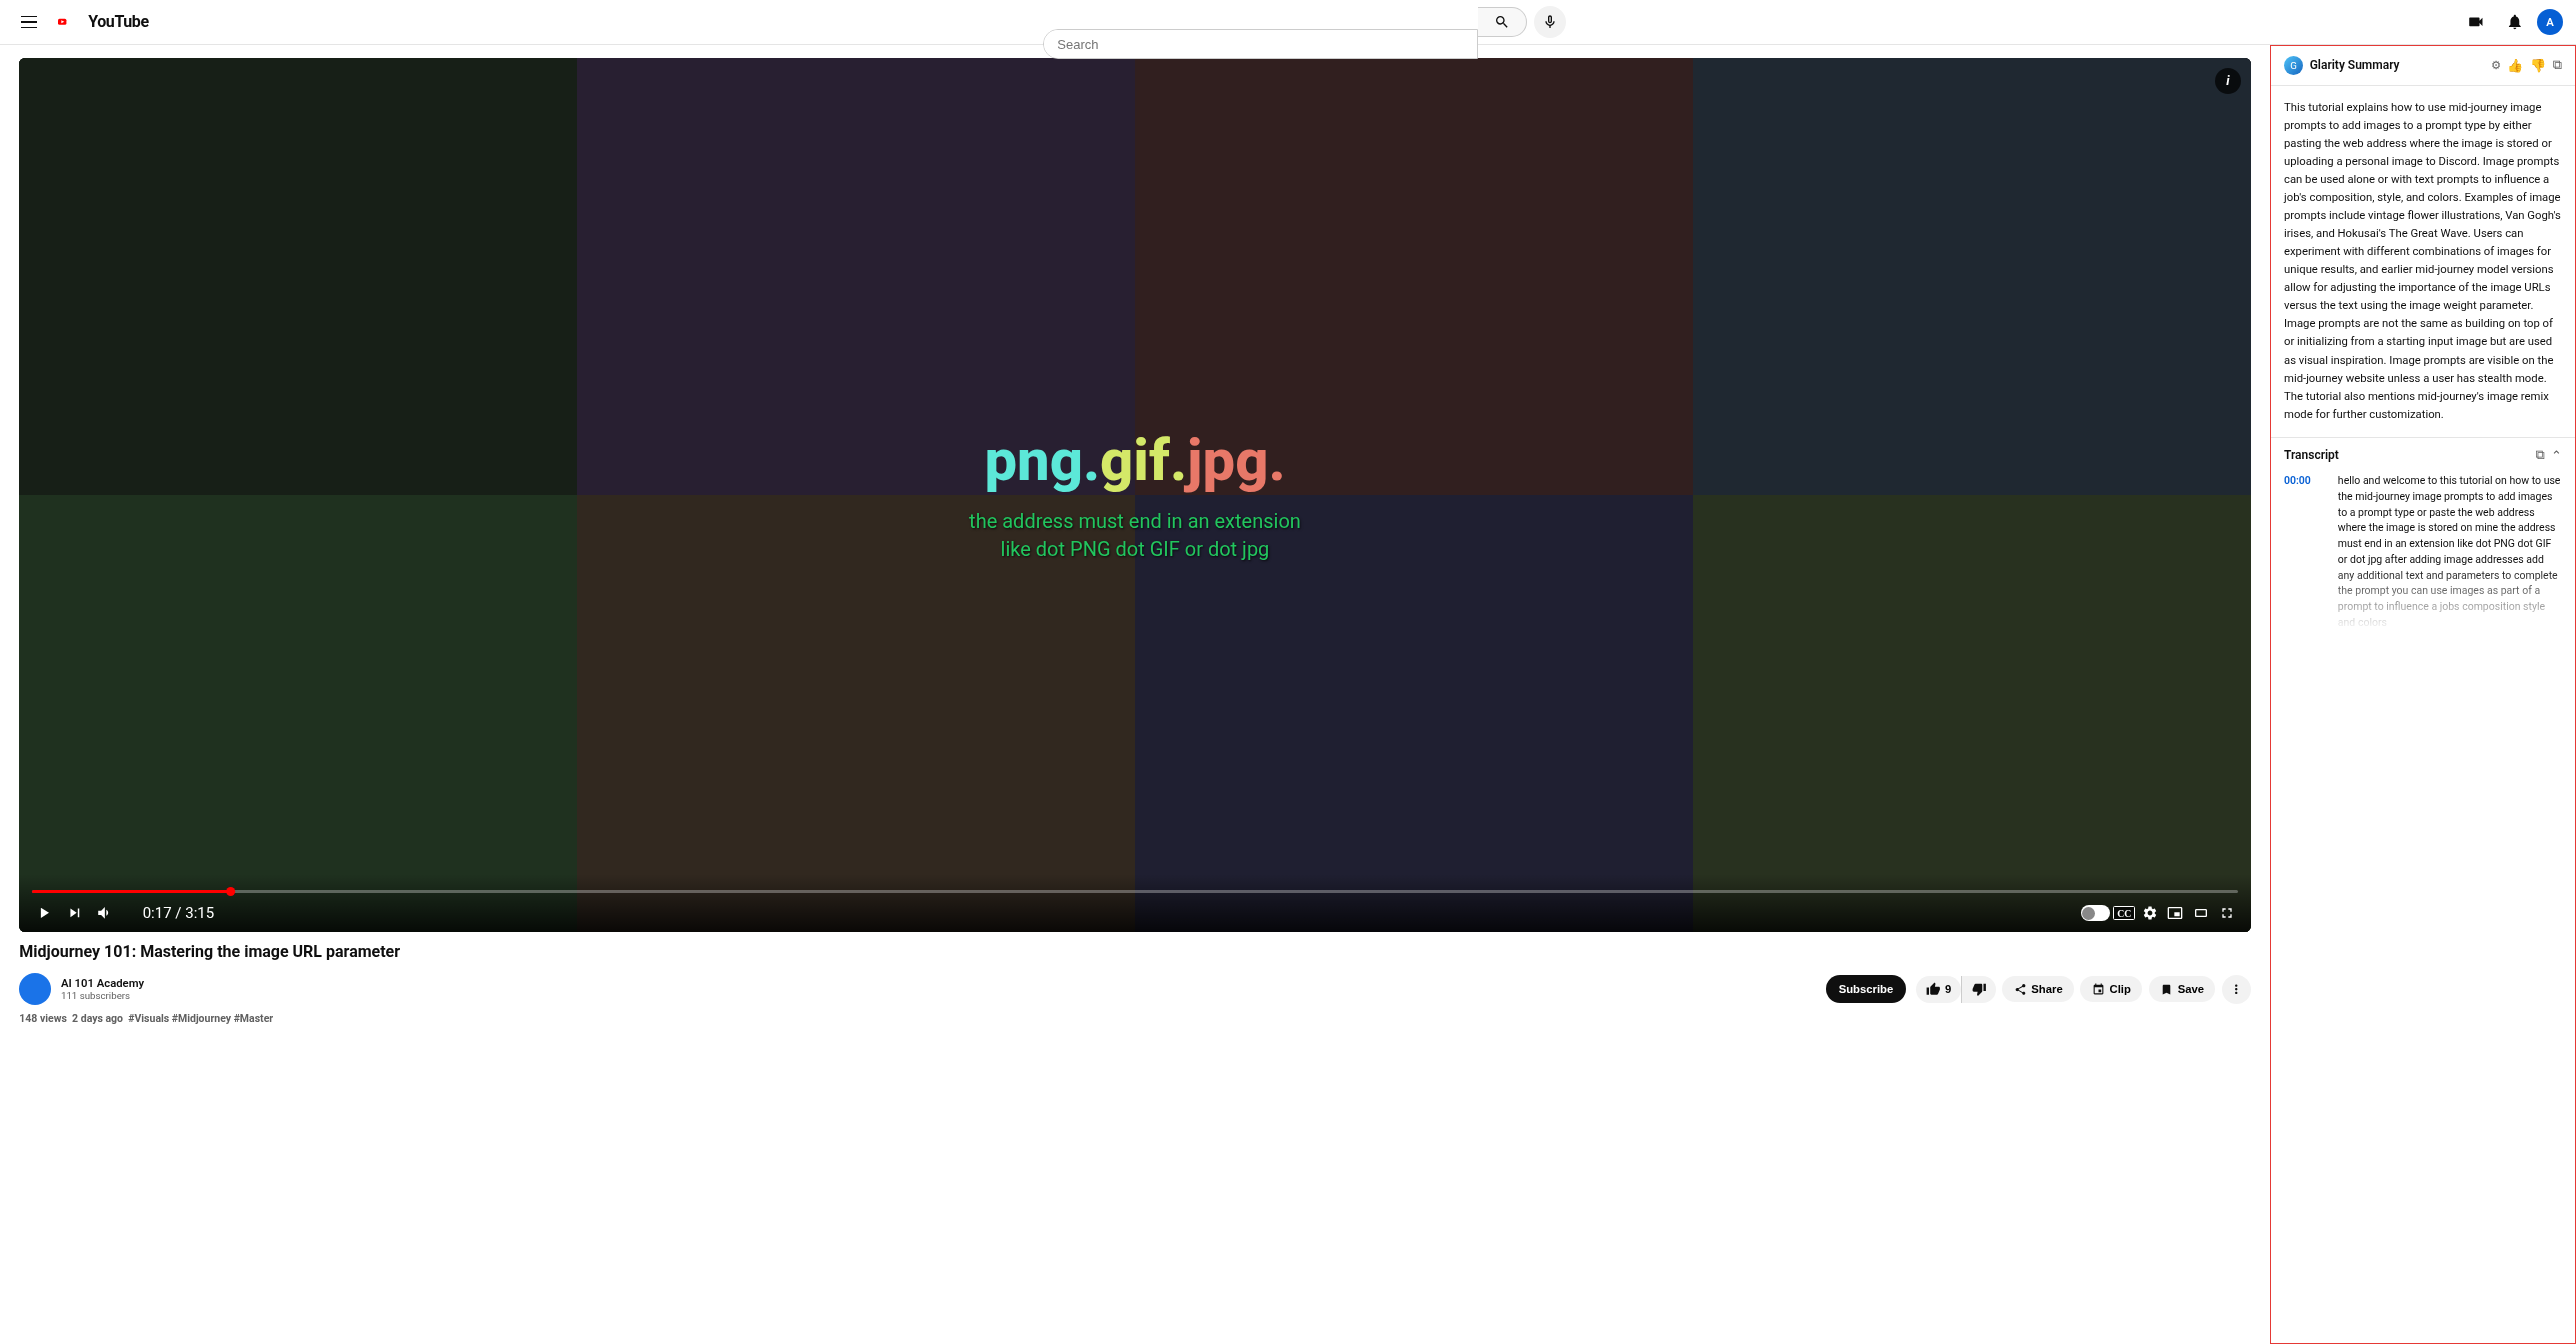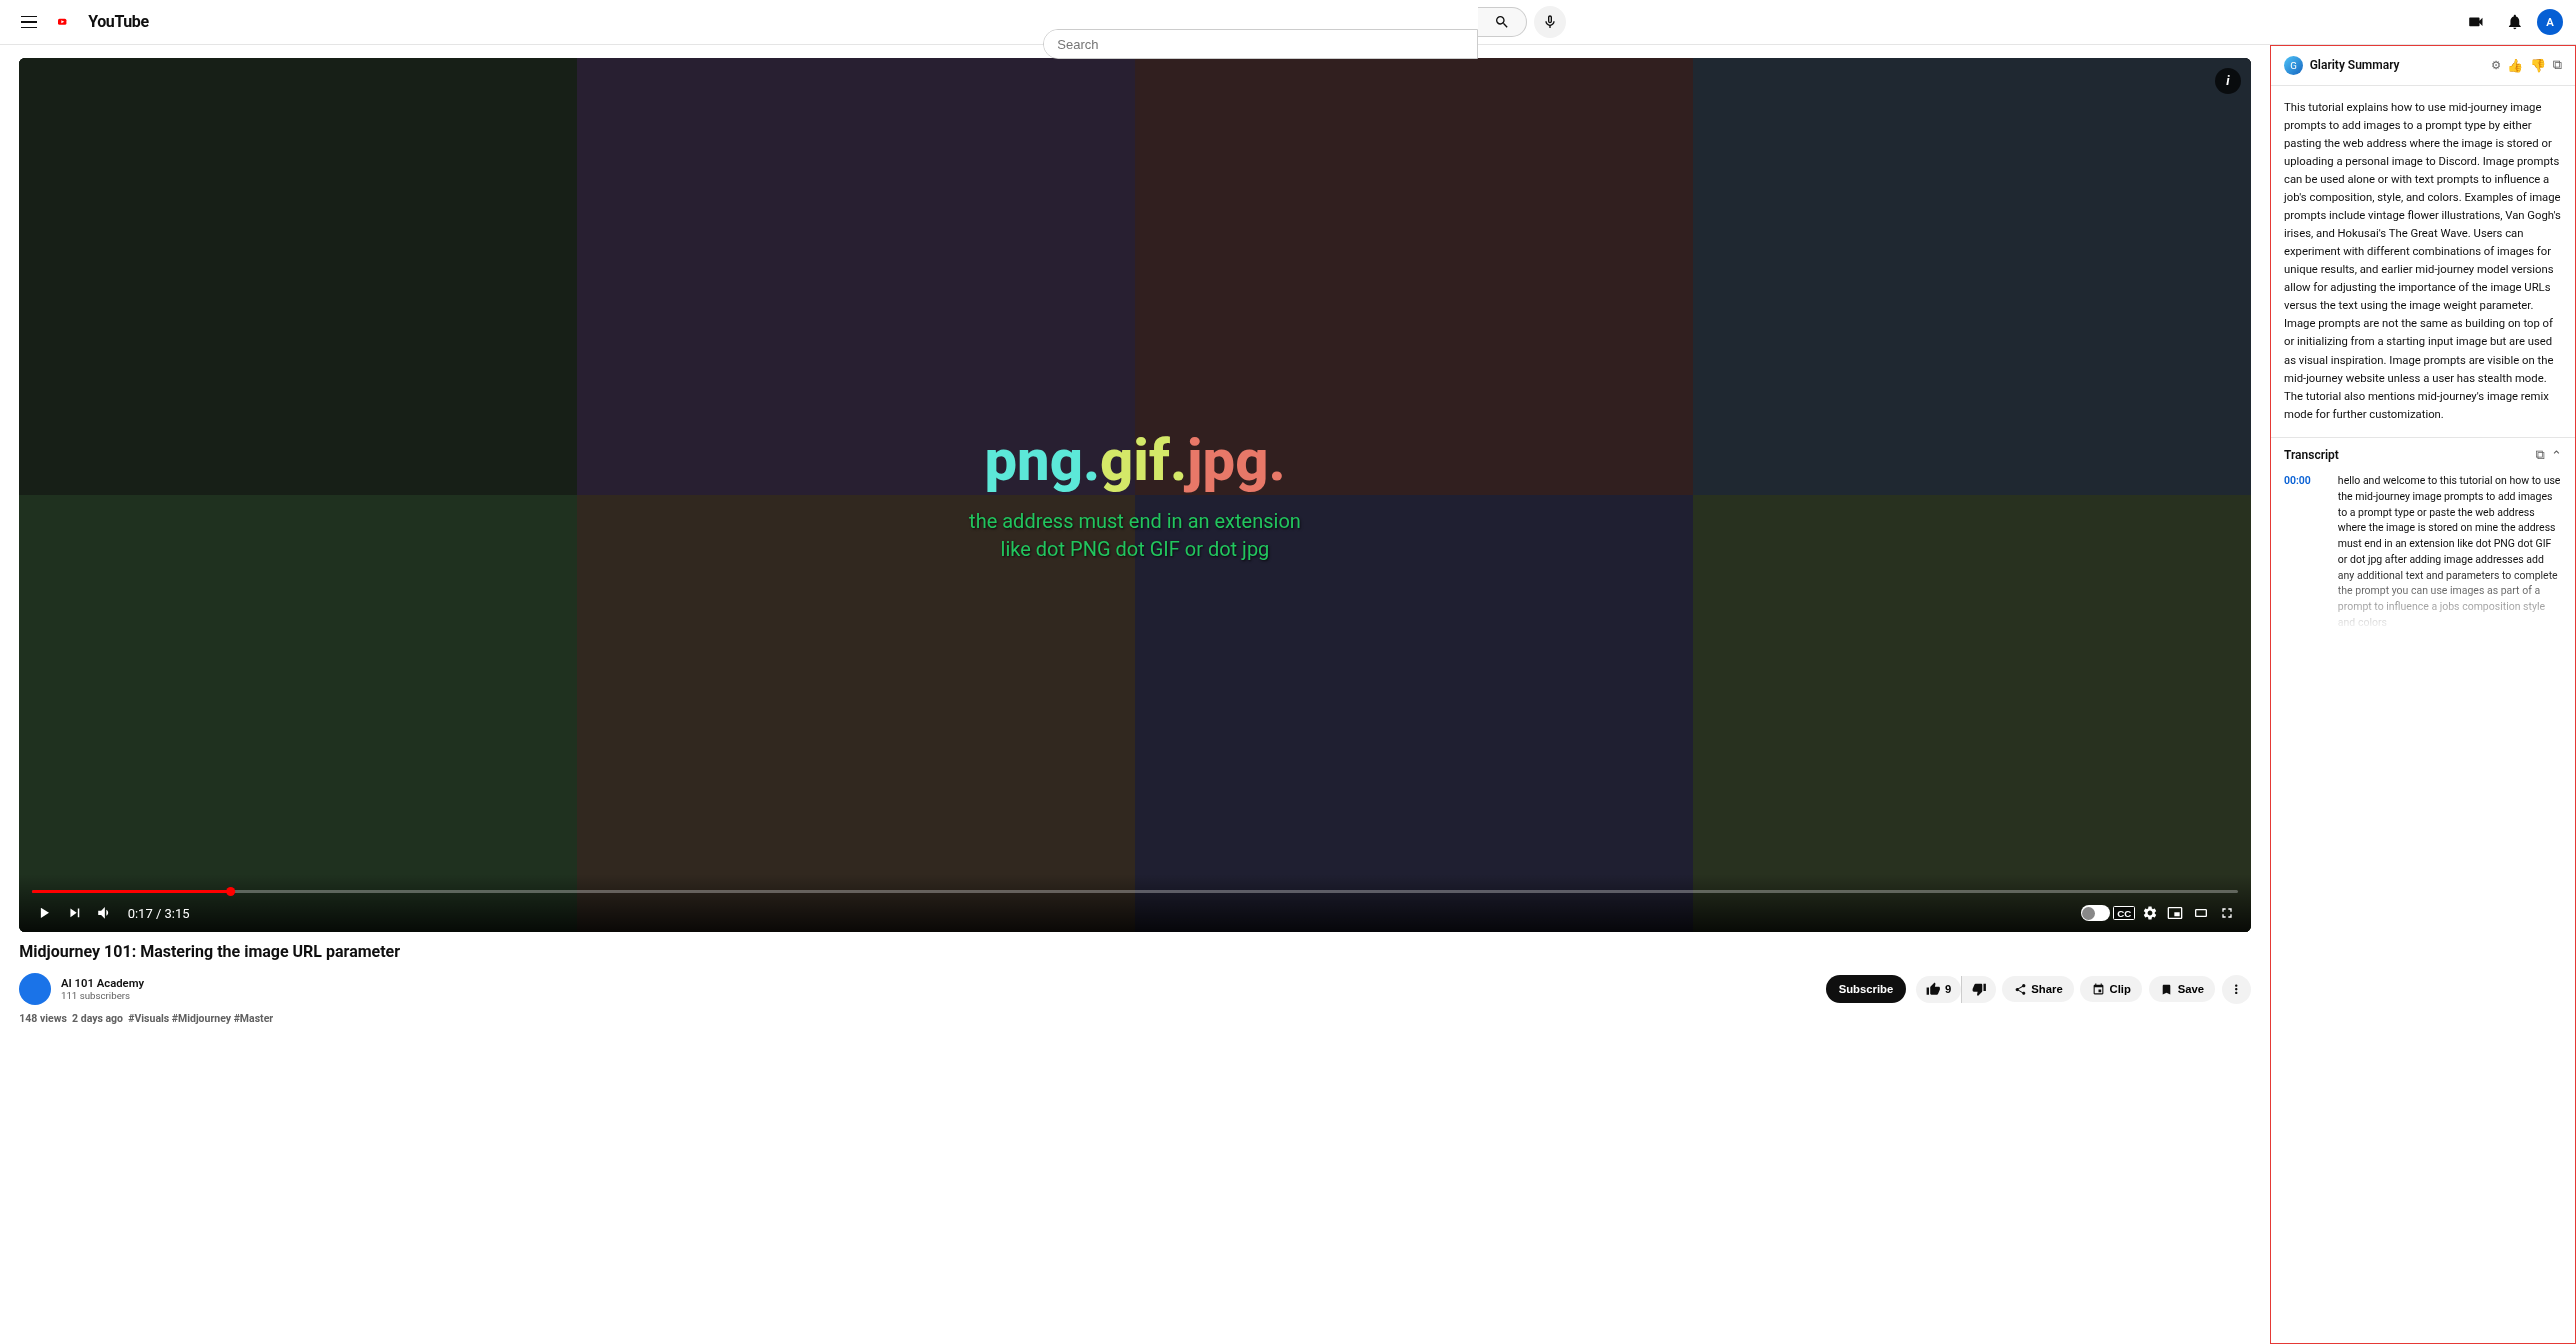--- a/index.html
+++ b/index.html
@@ -289,25 +289,26 @@
     .ctrl-btn {
       background: none;
       border: none;
       color: #fff;
       cursor: pointer;
       padding: 3.2px;
       display: flex;
       align-items: flex-start;
       justify-content: center;
       font-size: 14.5px;
+      font-family: Liberation Serif, serif;
     }
     .time-display {
       color: #fff;
-      font-size: 13px;
-      margin-left: 4px;
+      font-size: 15px;
+      margin-left: 19px;
     }
     .controls-right {
       margin-left: auto;
       display: flex;
       align-items: center;
       gap: 3.2px;
     }
     .speed-toggle {
       width: 29px;
       height: 16px;

